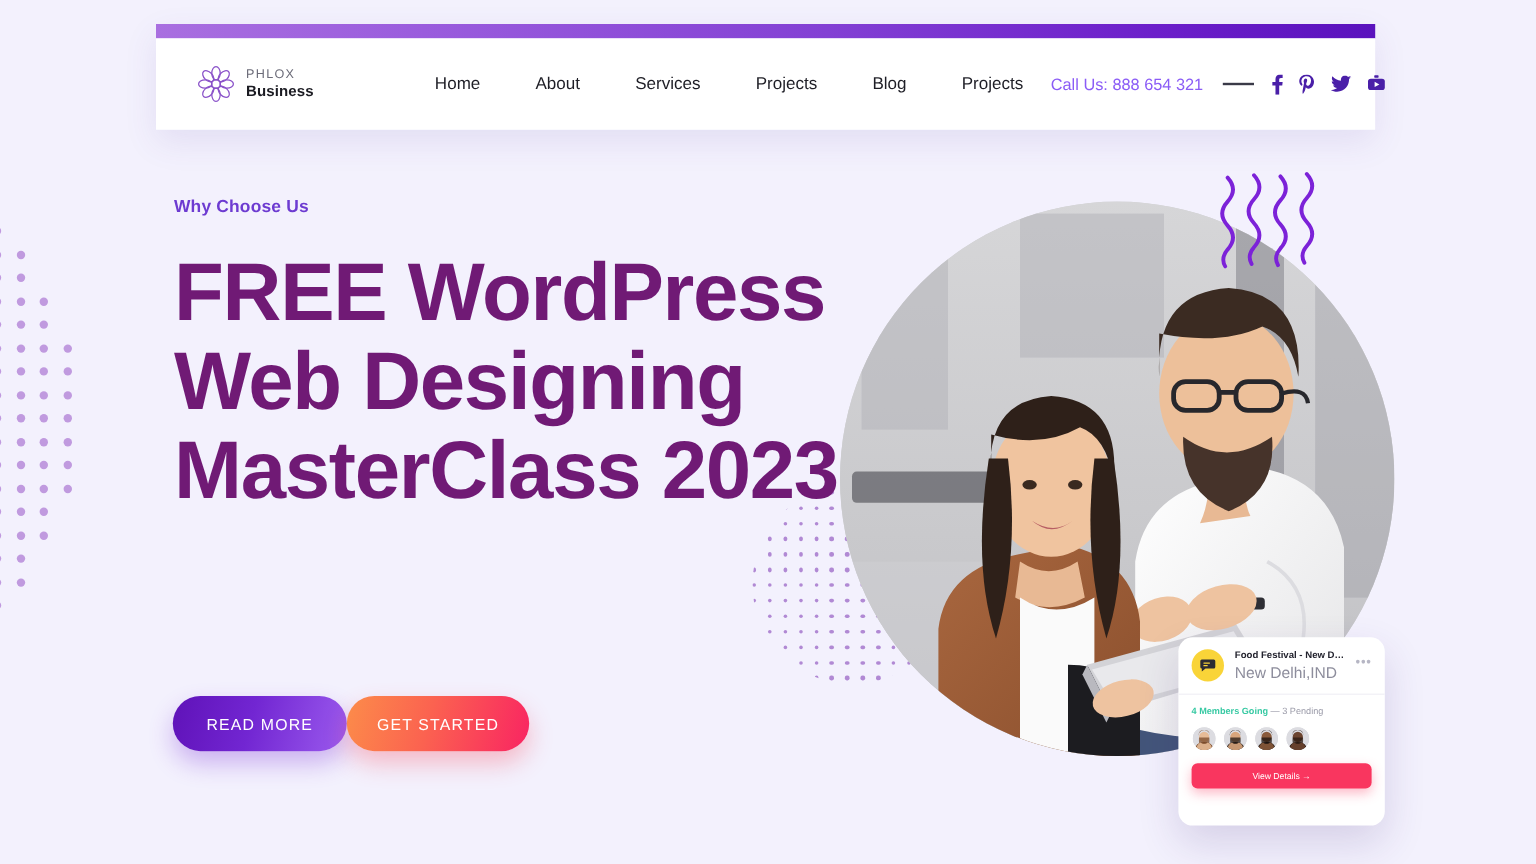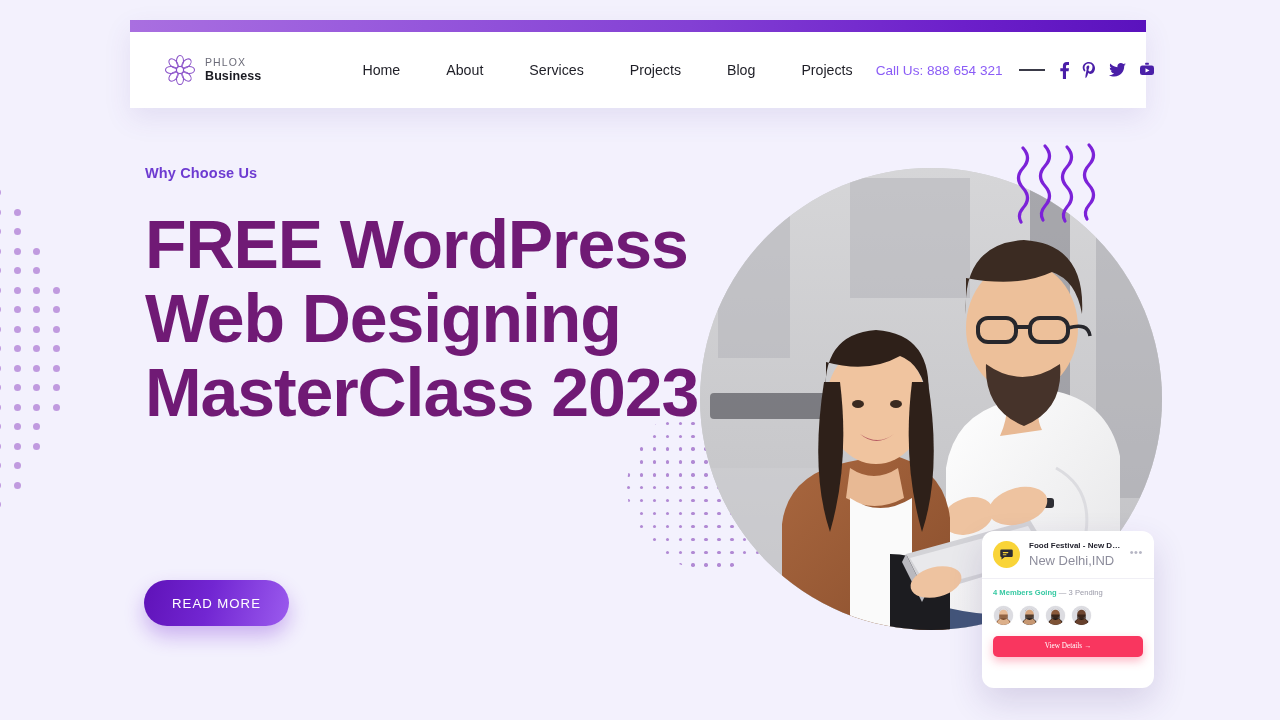--- a/index.html
+++ b/index.html
@@ -172,21 +172,21 @@
   .av {
     width: 21px; height: 21px; border-radius: 50%;
     border: 1.6px solid #fff; margin-right: 5px;
     overflow: hidden; flex: none; background: #d8d8dd;
   }
   .av svg { display:block; width: 100%; height: 100%; }
   .ec-btn {
     display: block; width: 150px; height: 21px; margin: 10px auto 0 auto;
     background: #f9365f; border: none; border-radius: 5px;
     color: #fff; font-size: 7.2px; cursor: pointer;
-    font-family: Liberation Serif, serif;
+    font-family: Liberation Sans, sans-serif;
     box-shadow: 0 4px 10px rgba(249,54,95,0.35);
   }
 </style>
 </head>
 <body>
 
 <div id="stage">
 
   <div class="dots-left" id="dotsLeft">
       <div class="drow">
@@ -611,20 +611,21 @@
         </div>
       </div>
     </div>
   </div>
 
   <div class="eyebrow">Why Choose Us</div>
   <h1 class="headline">FREE WordPress Web Designing MasterClass 2023</h1>
 
   <div class="btn-row">
     <button class="btn btn-read">READ MORE</button>
+    <button class="btn btn-start">GET STARTED</button>
   </div>
 
   <div class="event-card">
     <div class="ec-head">
       <div class="ec-icon">
         <svg width="15" height="15" viewBox="0 0 24 24" xmlns="http://www.w3.org/2000/svg">
           <path fill="#2b2b33" d="M4 4h16a2 2 0 0 1 2 2v8a2 2 0 0 1-2 2H9l-5 4v-4H4a2 2 0 0 1-2-2V6a2 2 0 0 1 2-2z"></path>
           <rect x="6" y="8" width="9" height="1.8" rx=".9" fill="#f9d438"></rect>
           <rect x="6" y="11.4" width="6" height="1.8" rx=".9" fill="#f9d438"></rect>
         </svg>

